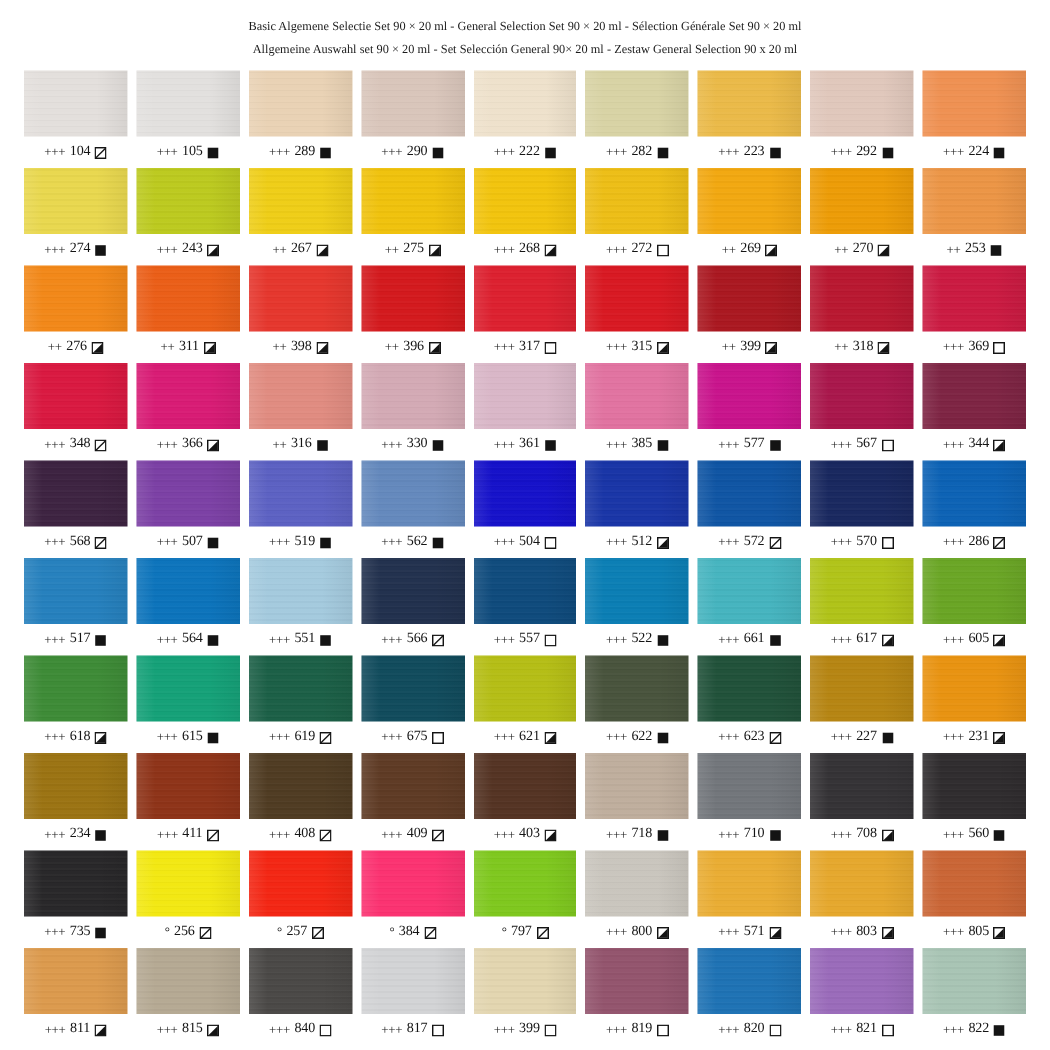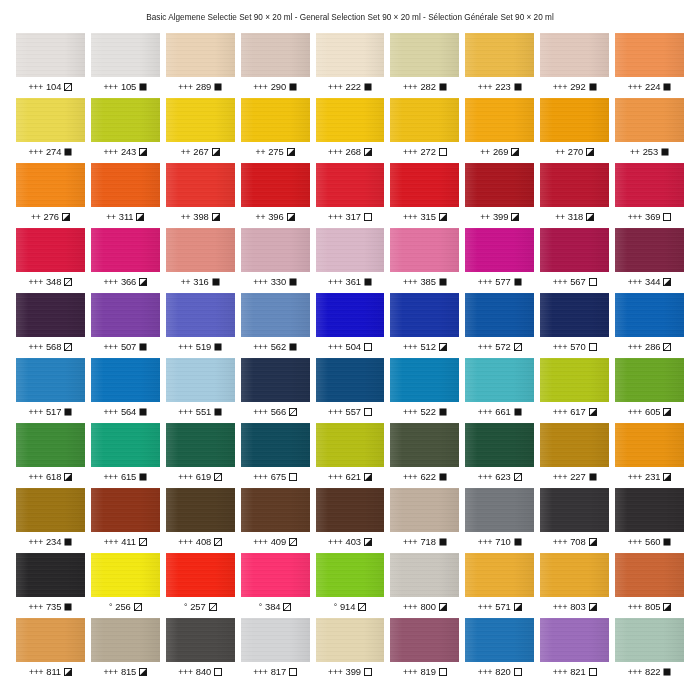--- a/index.html
+++ b/index.html
@@ -2,21 +2,21 @@
 <html><head>
 <meta charset="utf-8">
 <style>
   * { box-sizing: border-box; margin: 0; padding: 0; }
   html, body {
     width: 700px; height: 700px;
     background: #ffffff;
     font-family: "Liberation Sans", sans-serif;
     overflow: hidden;
   }
-  #page { width: 700px; height: 700px; position: relative; }
+  #page { width: 700px; height: 700px; position: relative; font-family: Liberation Serif, serif; }
 
   .header { padding-top: 11px; text-align: center; }
   .header .line {
     font-size: 8.2px;
     color: #1b1b1b;
     letter-spacing: 0.02px;
     line-height: 14.5px;
     white-space: nowrap;
   }
 
@@ -89,20 +89,21 @@
   }
   .op svg { display: block; width: 8px; height: 8px; }
 </style>
 </head>
 <body>
 
 <div id="page">
 
   <div class="header">
     <div class="line">Basic Algemene Selectie Set 90 × 20 ml  - General Selection Set 90 × 20 ml - Sélection Générale Set 90 × 20 ml</div>
+    <div class="line">Allgemeine Auswahl set 90 × 20 ml - Set Selección General 90× 20 ml - Zestaw General Selection 90 x 20 ml</div>
   </div>
 
   <div class="grid">
       <div class="cell">
         <div class="swatch" style="background: rgb(227, 223, 220);">
           <div class="tex"></div>
           <div class="sheen"></div>
         </div>
         <div class="label">
           <span class="lf">+++</span>
@@ -1276,21 +1277,21 @@
           </span>
         </div>
       </div>
       <div class="cell">
         <div class="swatch" style="background: rgb(126, 199, 29);">
           <div class="tex"></div>
           <div class="sheen"></div>
         </div>
         <div class="label">
           <span class="lf">°</span>
-          <span class="code">914</span>
+          <span class="code">797</span>
           <span class="op">
             <svg viewBox="0 0 10 10">
               <rect x="0.6" y="0.6" width="8.8" height="8.8" fill="#fff" stroke="#141414" stroke-width="1.2"></rect>
               <line x1="1.2" y1="9" x2="9" y2="1.2" stroke="#141414" stroke-width="1.1"></line>
             </svg>
           </span>
         </div>
       </div>
       <div class="cell">
         <div class="swatch" style="background: rgb(201, 197, 189);">

